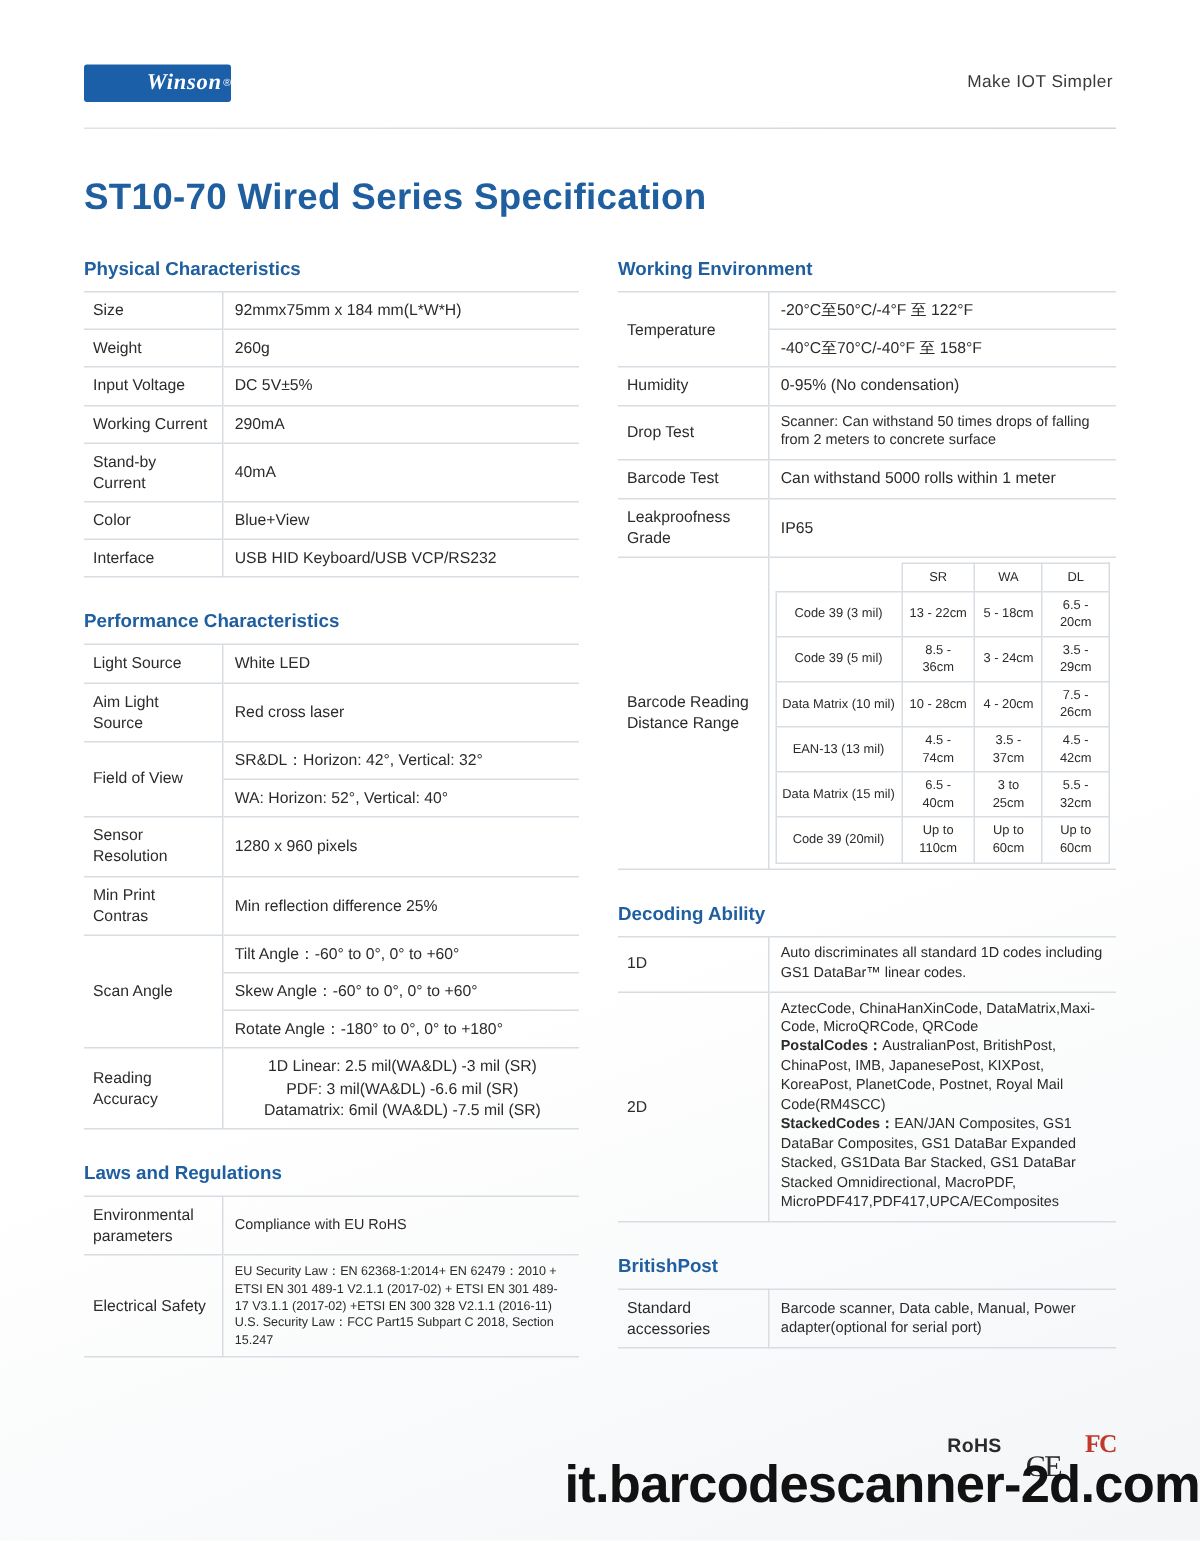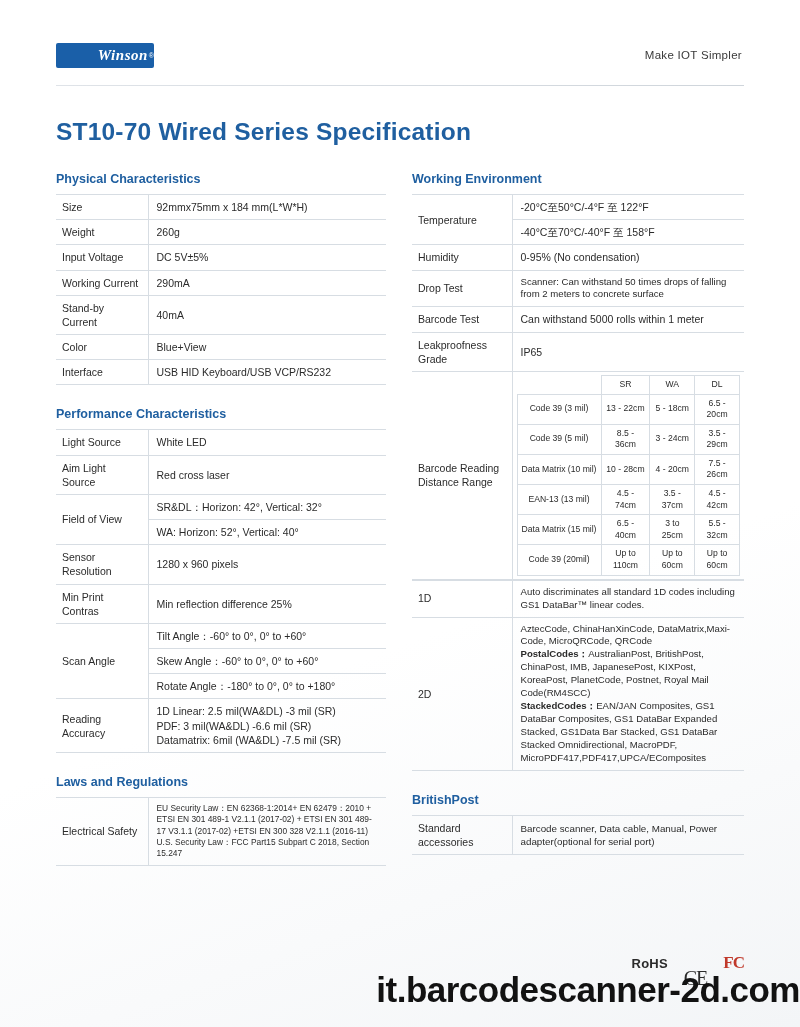--- a/index.html
+++ b/index.html
@@ -207,30 +207,34 @@
             <td class="v">Tilt Angle：-60° to 0°, 0° to +60°</td>
           </tr>
       <tr>
             <td class="v">Skew Angle：-60° to 0°, 0° to +60°</td>
           </tr>
       <tr>
             <td class="v">Rotate Angle：-180° to 0°, 0° to +180°</td>
           </tr>
       <tr>
             <td class="k">Reading Accuracy</td>
-            <td class="v" style="white-space:pre-line;">1D Linear: 2.5 mil(WA&amp;DL) -3 mil (SR)
+            <td class="v" style="white-space:pre-line;text-align:center;">1D Linear: 2.5 mil(WA&amp;DL) -3 mil (SR)
 PDF: 3 mil(WA&amp;DL) -6.6 mil (SR)
 Datamatrix: 6mil (WA&amp;DL) -7.5 mil (SR)</td>
           </tr>
     </tbody>
       </table>
 
     <div class="sec-title spaced">Laws and Regulations</div>
     <table class="spec">
       <tbody>
+          <tr>
+        <td class="k" style="height:36px;">Environmental parameters</td>
+        <td class="v" style="font-size:9.6px;">Compliance with EU RoHS</td>
+      </tr>
       <tr>
         <td class="k">Electrical Safety</td>
         <td class="v small-el" style="white-space:pre-line; font-size:8.4px;">EU Security Law：EN 62368-1:2014+ EN 62479：2010 + ETSI EN 301 489-1 V2.1.1 (2017-02) + ETSI EN 301 489-17 V3.1.1 (2017-02) +ETSI EN 300 328 V2.1.1 (2016-11)
 U.S. Security Law：FCC Part15 Subpart C 2018, Section 15.247</td>
       </tr>
     </tbody>
       </table>
   </div>
 
   <div class="col-right">
@@ -308,20 +312,21 @@
               <td>Up to 60cm</td>
               <td>Up to 60cm</td>
             </tr>
           </tbody>
               </table>
         </td>
       </tr>
     </tbody>
       </table>
 
+    <div class="sec-title spaced">Decoding Ability</div>
     <table class="spec">
       <tbody>
           <tr>
         <td class="k wide">1D</td>
         <td class="v dec-cell">Auto discriminates all standard 1D codes including GS1 DataBar™ linear codes.</td>
       </tr>
       <tr>
         <td class="k wide">2D</td>
         <td class="v dec-cell">
           <div>AztecCode, ChinaHanXinCode, DataMatrix,Maxi-Code, MicroQRCode, QRCode</div>

